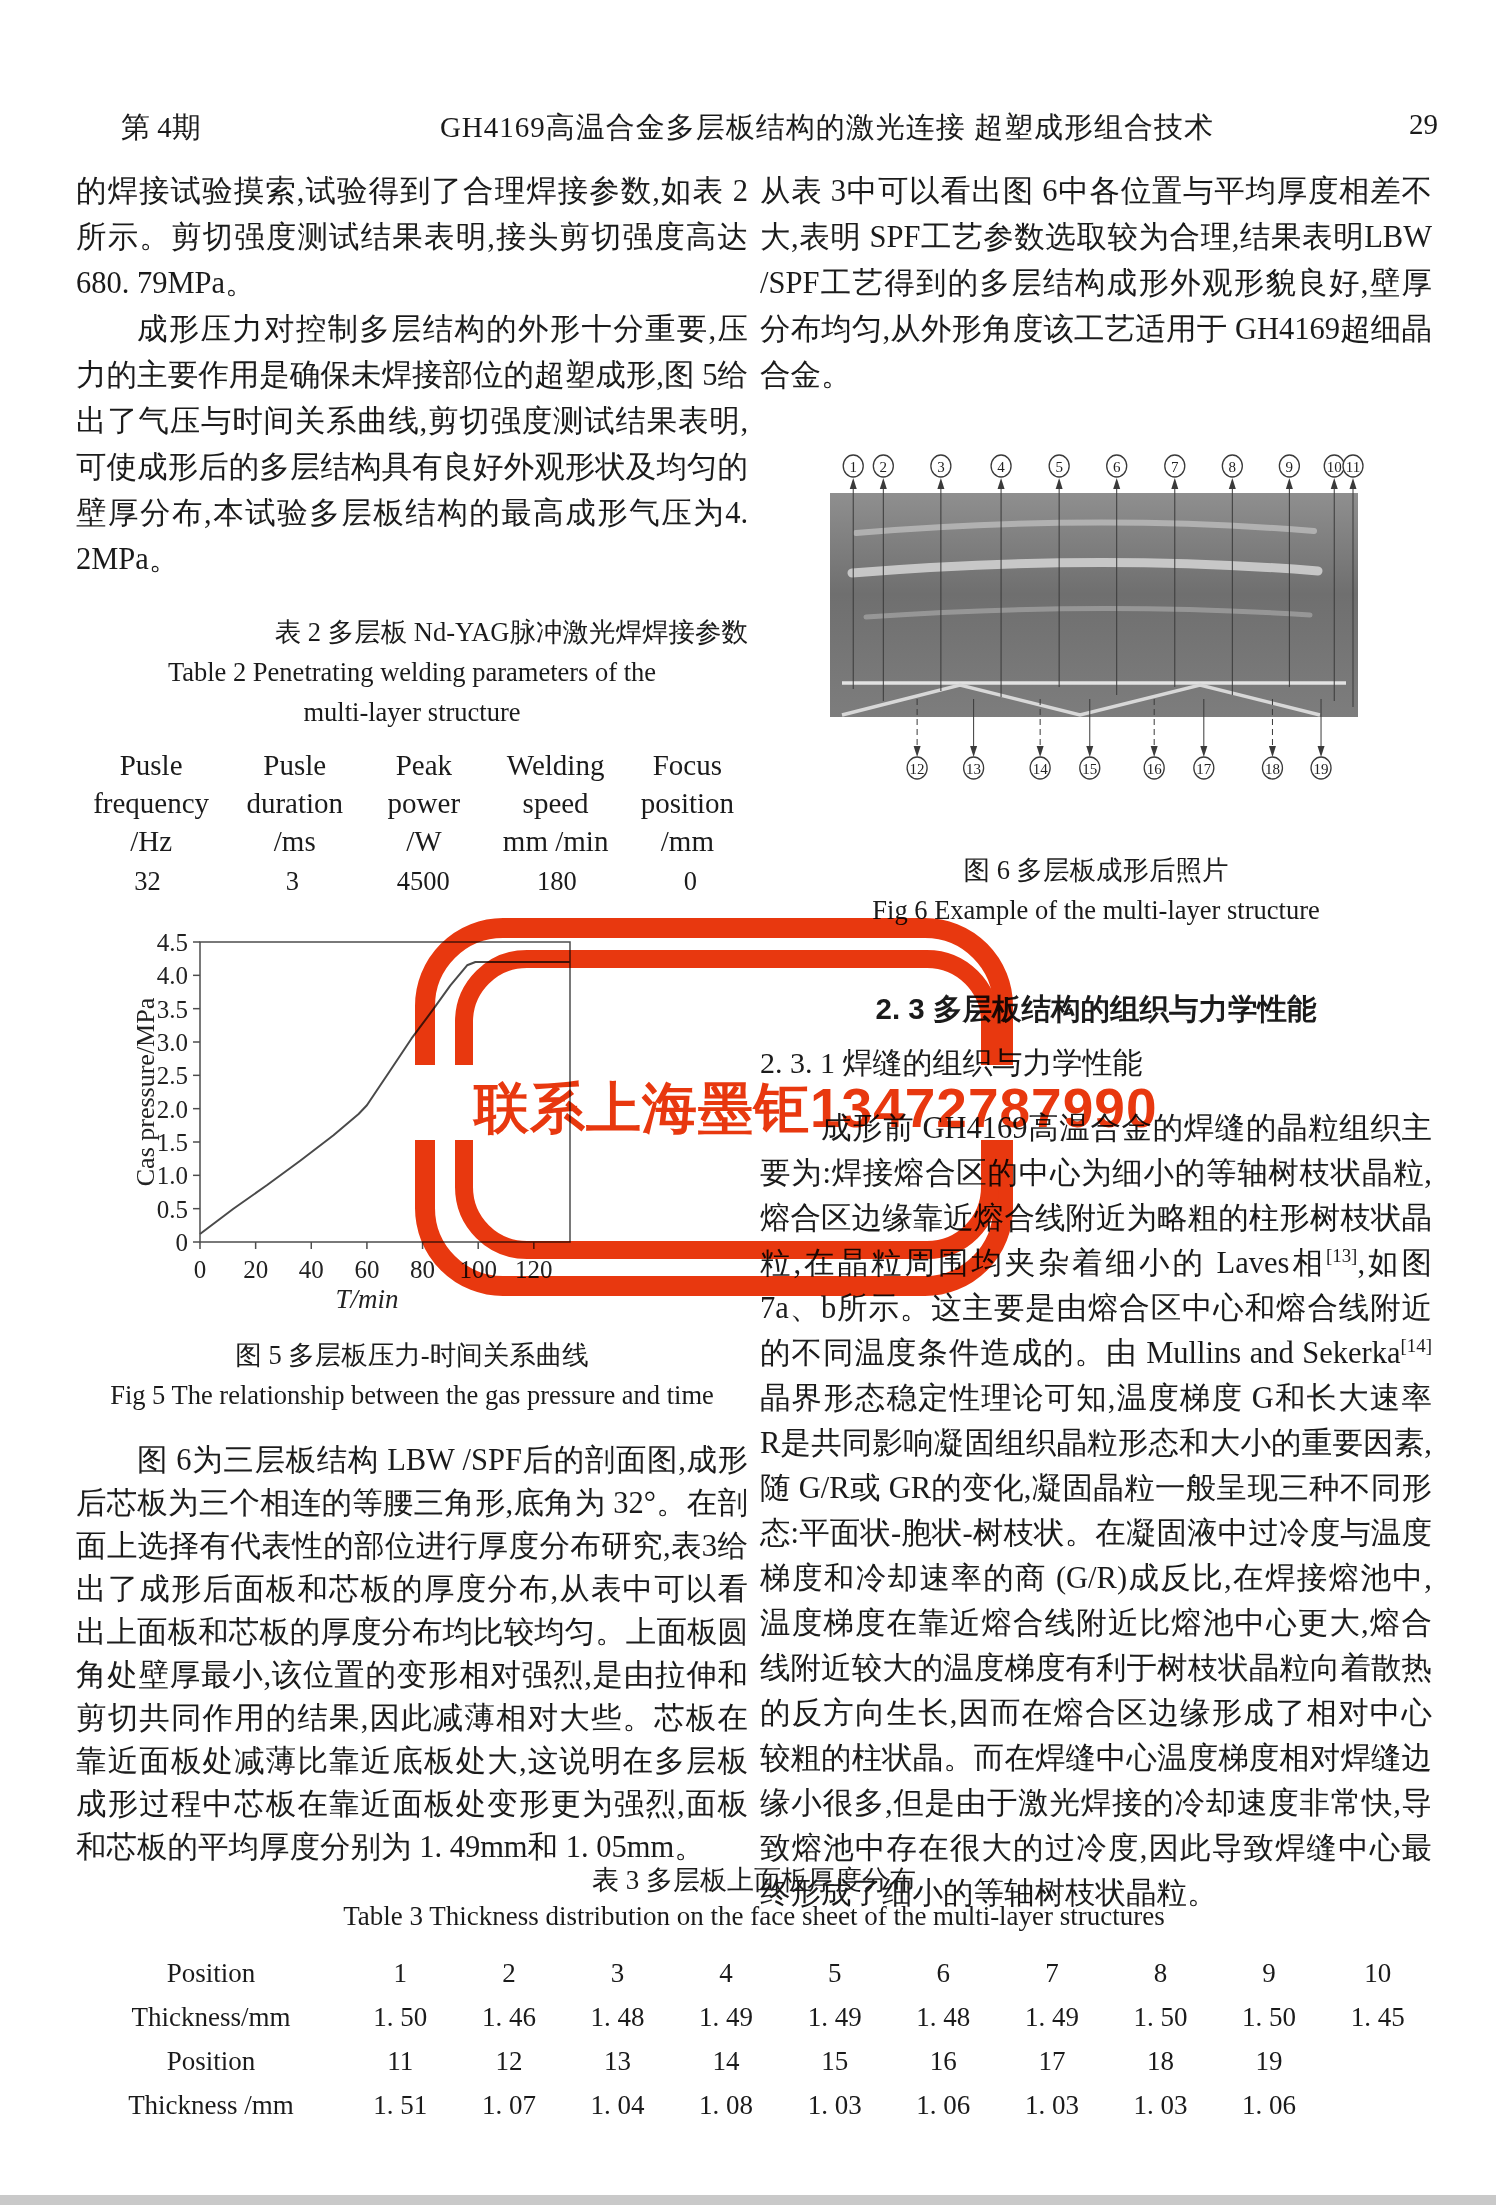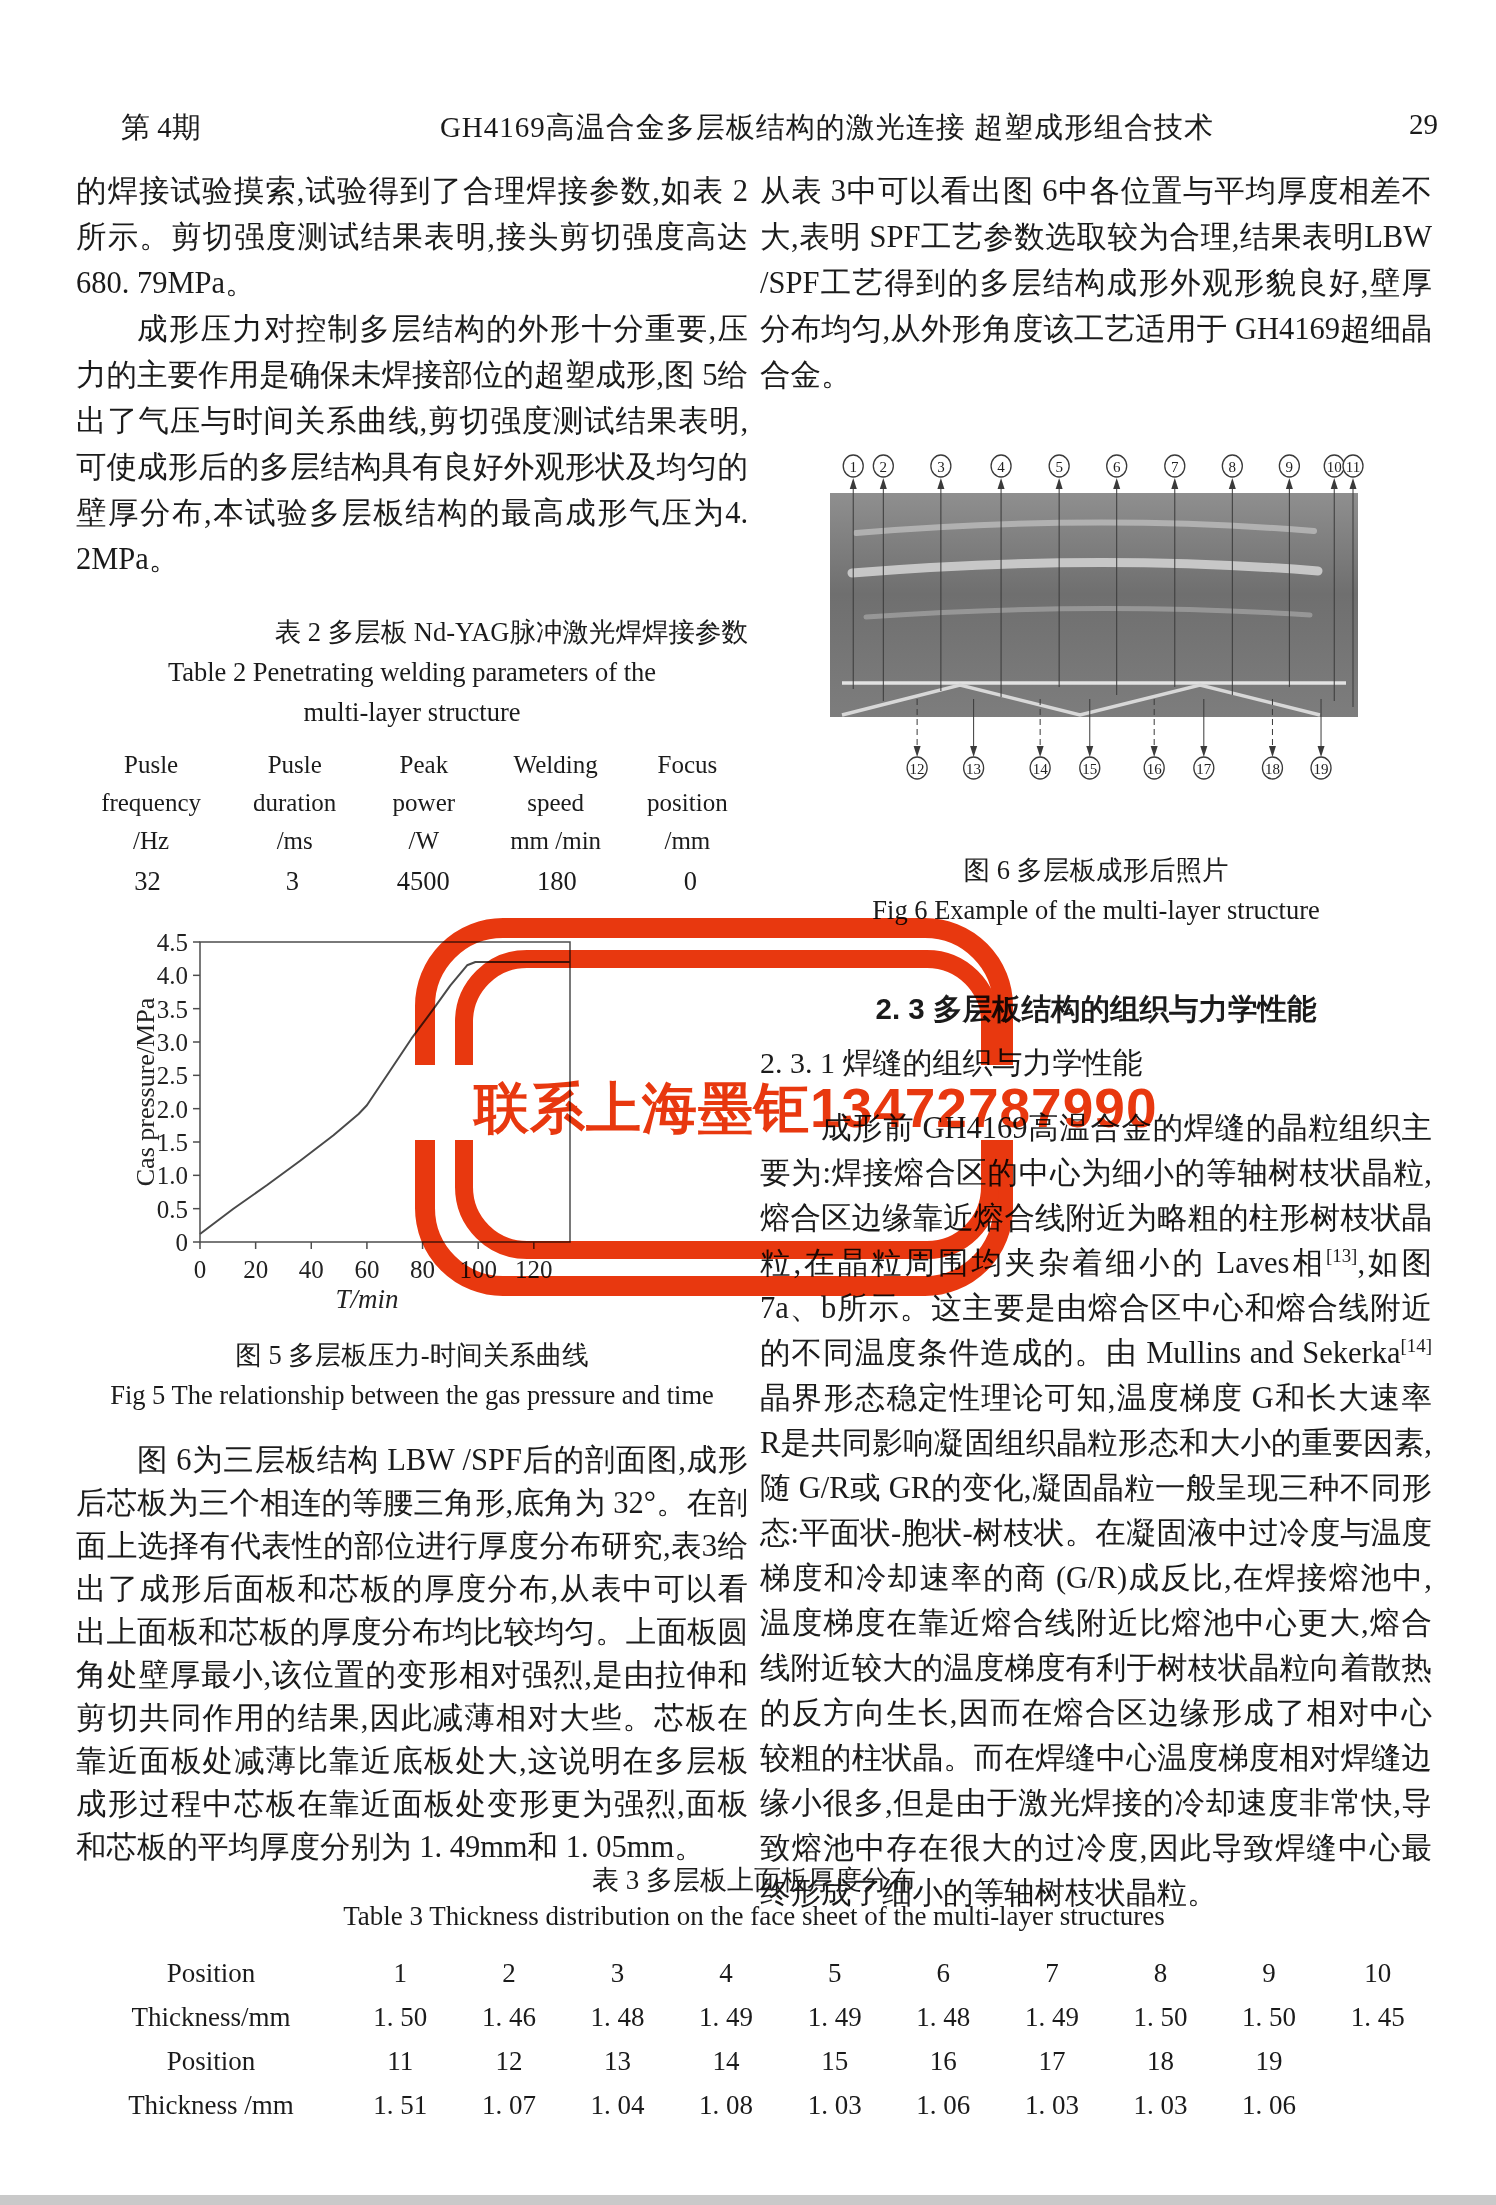--- a/index.html
+++ b/index.html
@@ -15,21 +15,21 @@
   
   .col{position:absolute;width:672px;font-size:30.5px;line-height:46px;text-align:justify;}
   .col-left{left:76px;top:168px;}
   .col-right{left:760px;top:168px;}
   p{margin:0;}
   .indent{text-indent:2em;}
   
   .t2cap-cn{margin-top:30px;text-align:right;font-size:26.5px;line-height:40px;}
   .t2cap-en{text-align:center;font-size:26.5px;line-height:40px;}
   .t2-head{display:grid;grid-template-columns:1.14fr 1.04fr 0.92fr 1.08fr 0.92fr;
-    margin-top:14px;font-size:25px;line-height:38px;text-align:center;}
+    margin-top:14px;font-size:29px;line-height:38px;text-align:center;}
   .t2-vals{display:grid;grid-template-columns:1.14fr 1.04fr 0.92fr 1.08fr 0.92fr;
     margin-top:2px;font-size:26.5px;line-height:38px;text-align:center;gap:8px;}
   
   .chart-wrap{margin-top:30px;margin-left:58px;}
   .fig-caps{margin-top:14px;text-align:center;font-size:26.5px;line-height:40px;}
   .p3{margin-top:24px;line-height:43px;}
   
   .fig6-wrap{margin-top:51px;margin-left:52px;}
   .fig6-caps{margin-top:54px;text-align:center;font-size:26.5px;line-height:40px;}
   .h23{margin-top:56px;font-family:"Liberation Sans",sans-serif;font-weight:bold;font-size:29.5px;line-height:46px;text-align:center;}

